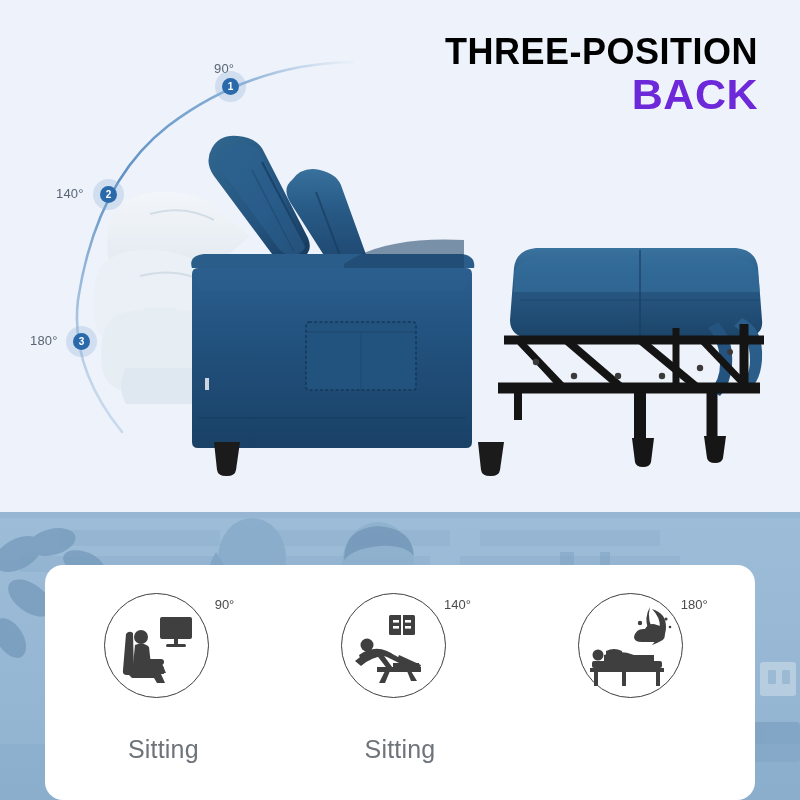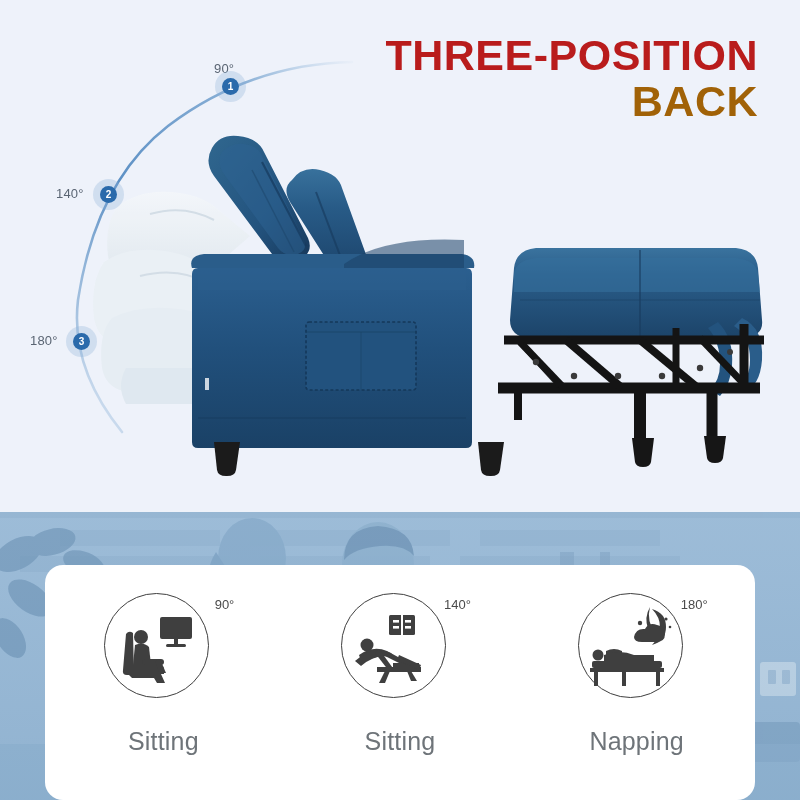--- a/index.html
+++ b/index.html
@@ -18,26 +18,26 @@
     overflow:hidden;
   }
 
   
   #headline {
     position:absolute; right:42px; top:34px;
     text-align:right;
     z-index:40;
   }
   #line-1 {
-    font-size:43px; font-weight:bold; letter-spacing:0.5px;
-    color:#b91c1c; line-height:1.0; white-space:nowrap;
+    font-size:36px; font-weight:bold; letter-spacing:0.5px;
+    color:#000000; line-height:1.0; white-space:nowrap;
   }
   #line-2 {
     font-size:43px; font-weight:bold; letter-spacing:0.5px;
-    color:#a16207; line-height:1.12; white-space:nowrap;
+    color:#6d28d9; line-height:1.12; white-space:nowrap;
   }
   #subtitle {
     font-size:21px; color:#5c636b; font-weight:400;
     margin-top:11px; white-space:nowrap; letter-spacing:0.1px;
   }
 
   
   #arc-layer { position:absolute; left:0; top:0; width:800px; height:512px; z-index:30; }
   .marker {
     position:absolute; width:17px; height:17px; border-radius:50%;
@@ -79,21 +79,21 @@
   .icon-circle {
     position:absolute; left:0; top:0; width:105px; height:105px;
     border:1.6px solid #3f3f3f; border-radius:50%;
   }
   .icon-art { position:absolute; left:0; top:0; width:105px; height:105px; }
   .feature-angle {
     position:absolute; right:-12px; top:4px;
     font-size:13px; color:#4a4a4a; white-space:nowrap;
   }
   .feature-label {
-    margin-top:16px; font-size:25px; color:#6e7479; font-weight:400;
+    margin-top:24px; font-size:25px; color:#6e7479; font-weight:400;
     letter-spacing:0.2px;
   }
 </style>
 </head>
 <body>
 
 <div id="hero">
 
   <svg id="product" viewBox="0 0 800 512">
     <defs>
@@ -380,16 +380,15 @@
           <rect x="14" y="68" width="70" height="7" rx="2"></rect>
 
           <rect x="12" y="75" width="74" height="4"></rect>
           <rect x="16" y="79" width="4" height="14"></rect>
           <rect x="44" y="79" width="4" height="14"></rect>
           <rect x="78" y="79" width="4" height="14"></rect>
         </g>
       </svg>
       <div class="feature-angle">180°</div>
     </div>
-    <div class="feature-label">Napping</div>
   </div>
 
 </div>
 
 </body></html>

